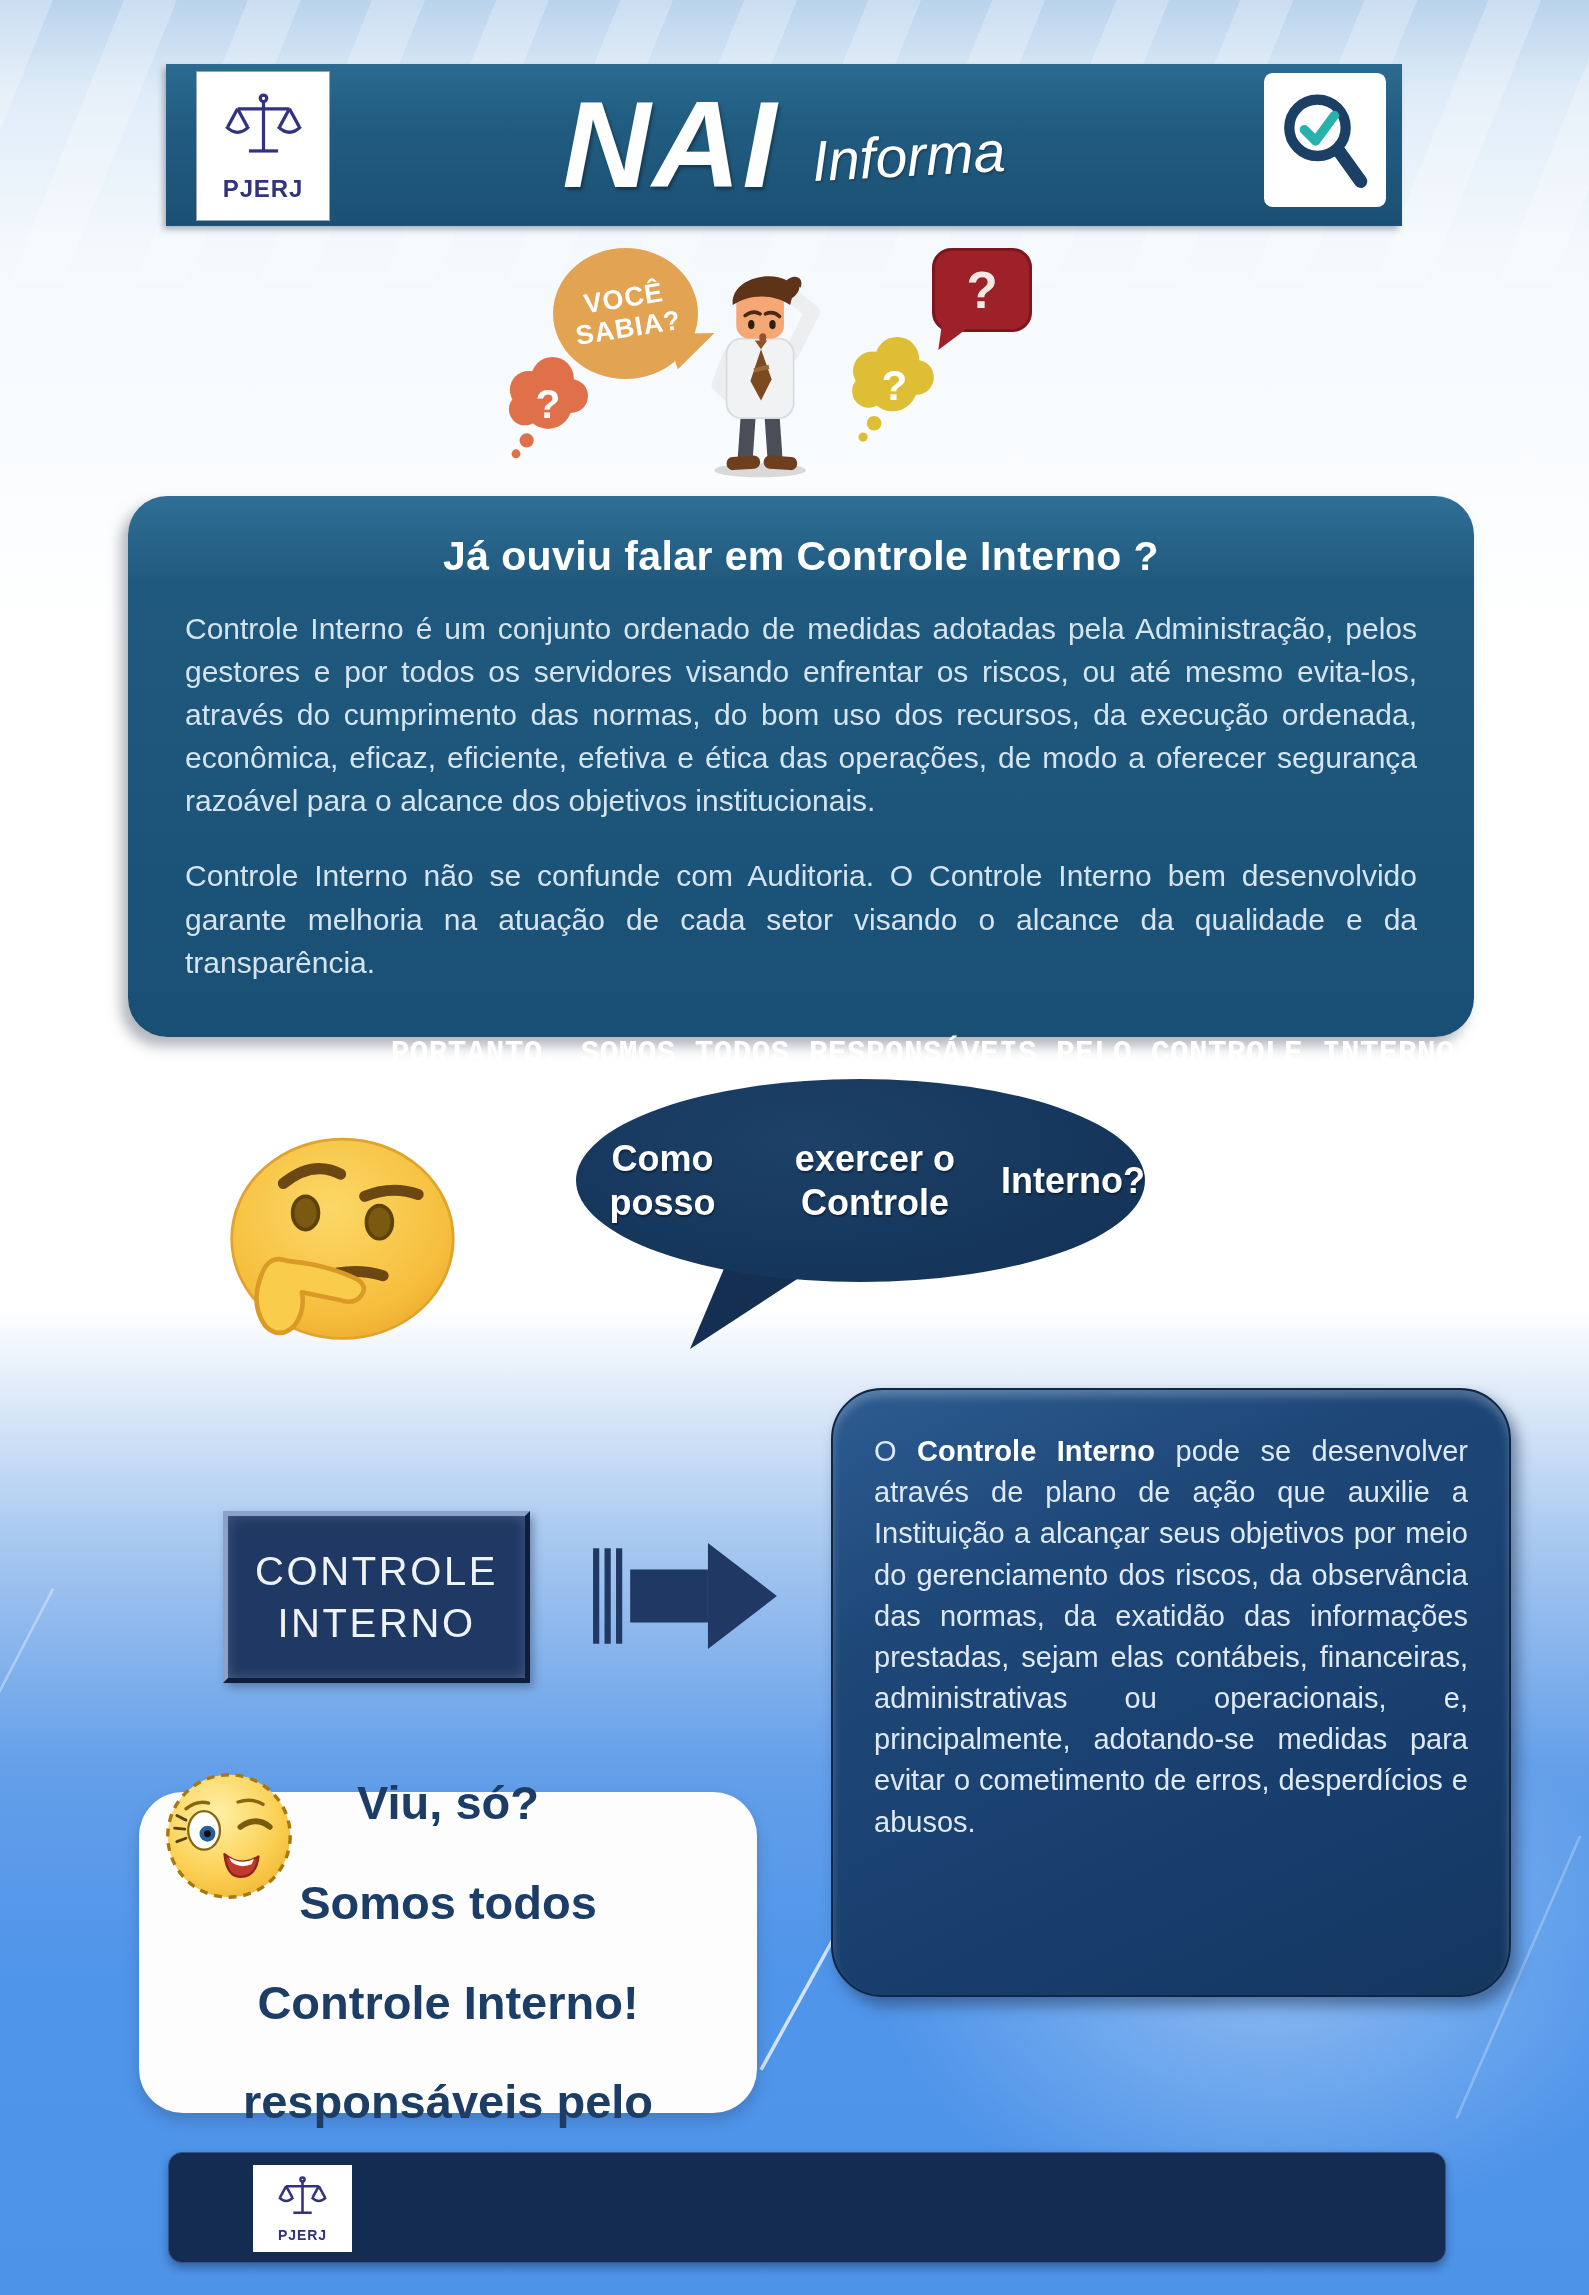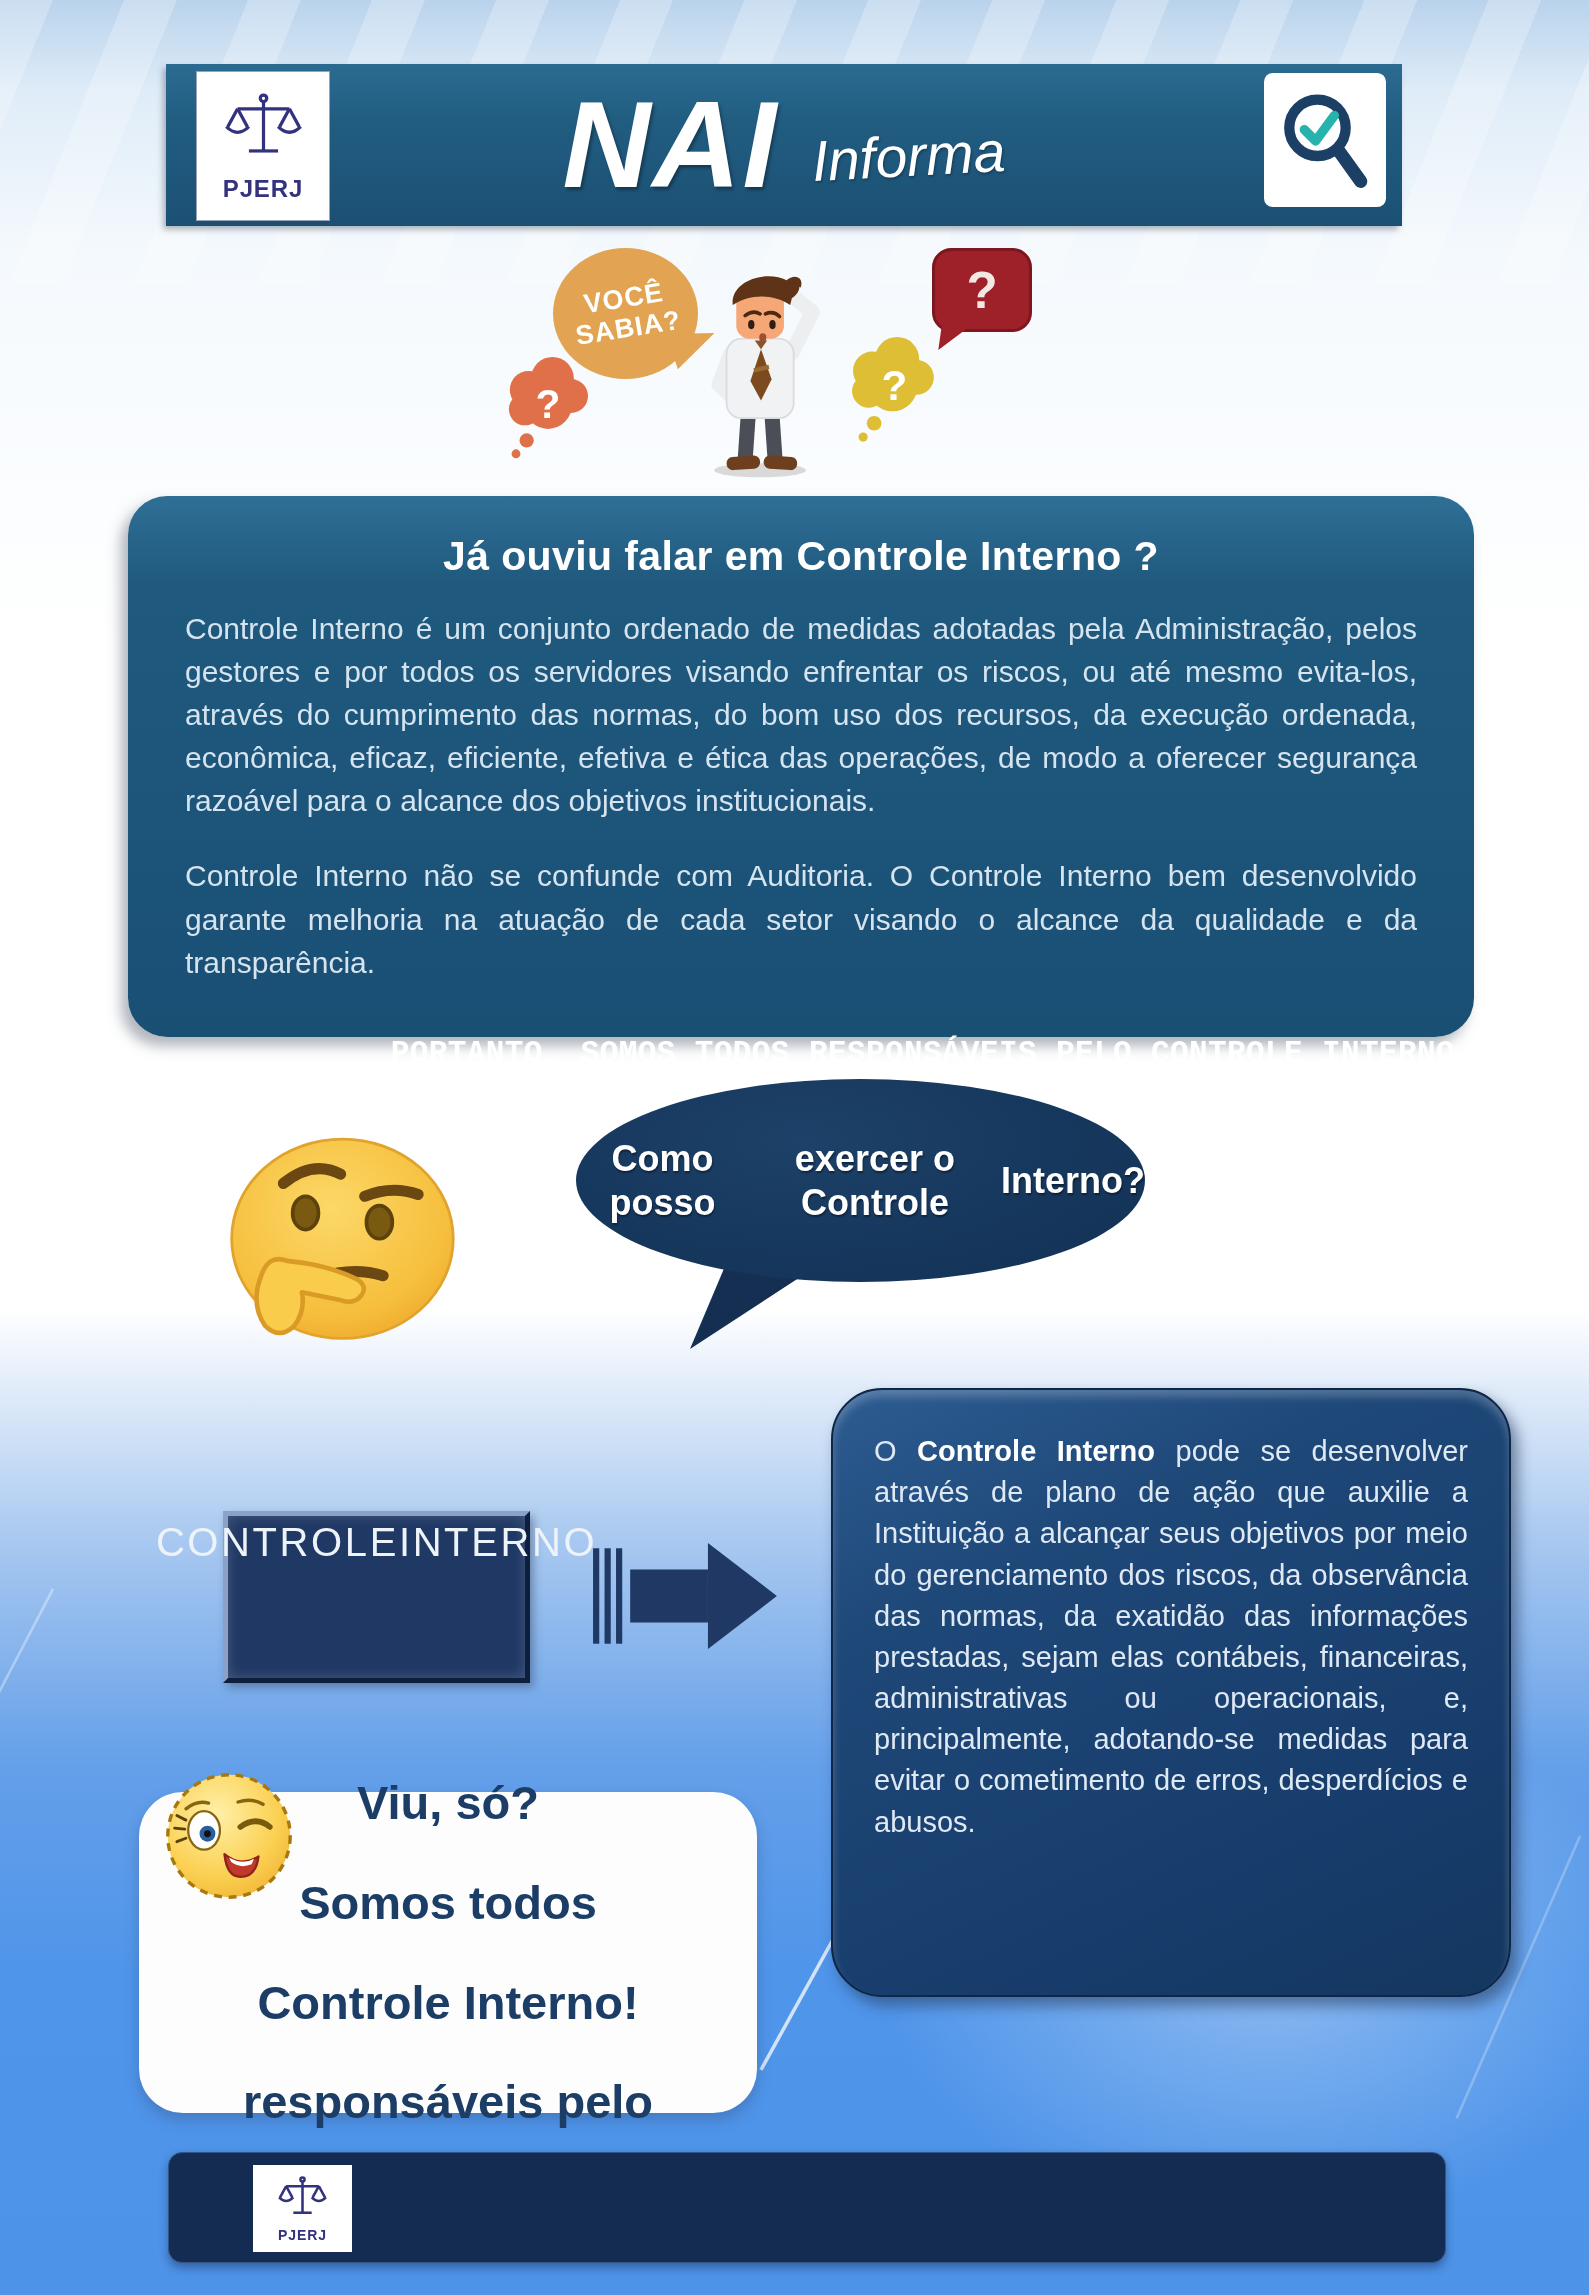--- a/index.html
+++ b/index.html
@@ -55,21 +55,21 @@
     background:radial-gradient(ellipse at 40% 30%,#1d4168 0%,#15355a 70%,#122f52 100%);
     display:flex;flex-direction:row;align-items:center;justify-content:center;z-index:2;
     color:#fff;font-weight:bold;font-size:36px;line-height:1.22;text-align:center;text-shadow:0.9px 1.8px 1.8px rgba(0,0,0,.4);}
   .q-tail{left:690px;top:1261px;width:124px;height:88px;background:#142f52;
     clip-path:polygon(30% 0,100% 8%,0 100%);z-index:1;}
 
   
   .controle-box{left:223px;top:1511px;width:307px;height:172px;background:#1f3864;box-sizing:border-box;
     border:5.3px solid;border-color:#8ba1c9 #0e1f3d #0e1f3d #8ba1c9;
     box-shadow:inset 0 0 14px rgba(255,255,255,.18), 3.5px 5.3px 8.8px rgba(60,80,110,.55);
-    display:flex;flex-direction:row;align-items:flex-start;justify-content:center;z-index:2;
+    display:flex;flex-direction:column;align-items:center;justify-content:center;z-index:2;
     color:#eef3f9;font-size:40px;letter-spacing:2.6px;line-height:1.3;font-weight:400;}
   .arrow{left:593px;top:1520px;width:191px;height:152px;z-index:2;}
   .answer{left:831px;top:1340px;width:680px;height:609px;border-radius:51px;box-sizing:border-box;
     background:linear-gradient(155deg,#2d5c92 0%,#1e4878 28%,#173c6b 75%,#14375f 100%);
     border:2.6px solid #0f2747;box-shadow:inset 0 7px 8.8px rgba(255,255,255,.22), 6.2px 8.8px 14px rgba(40,60,95,.55);
     padding:41px 41px 0;z-index:2;margin-top:48px;}
   .answer p{margin:0;font-size:29px;line-height:1.42;text-align:justify;color:#dfe9f4;}
   .answer b{color:#fff;}
 
   

